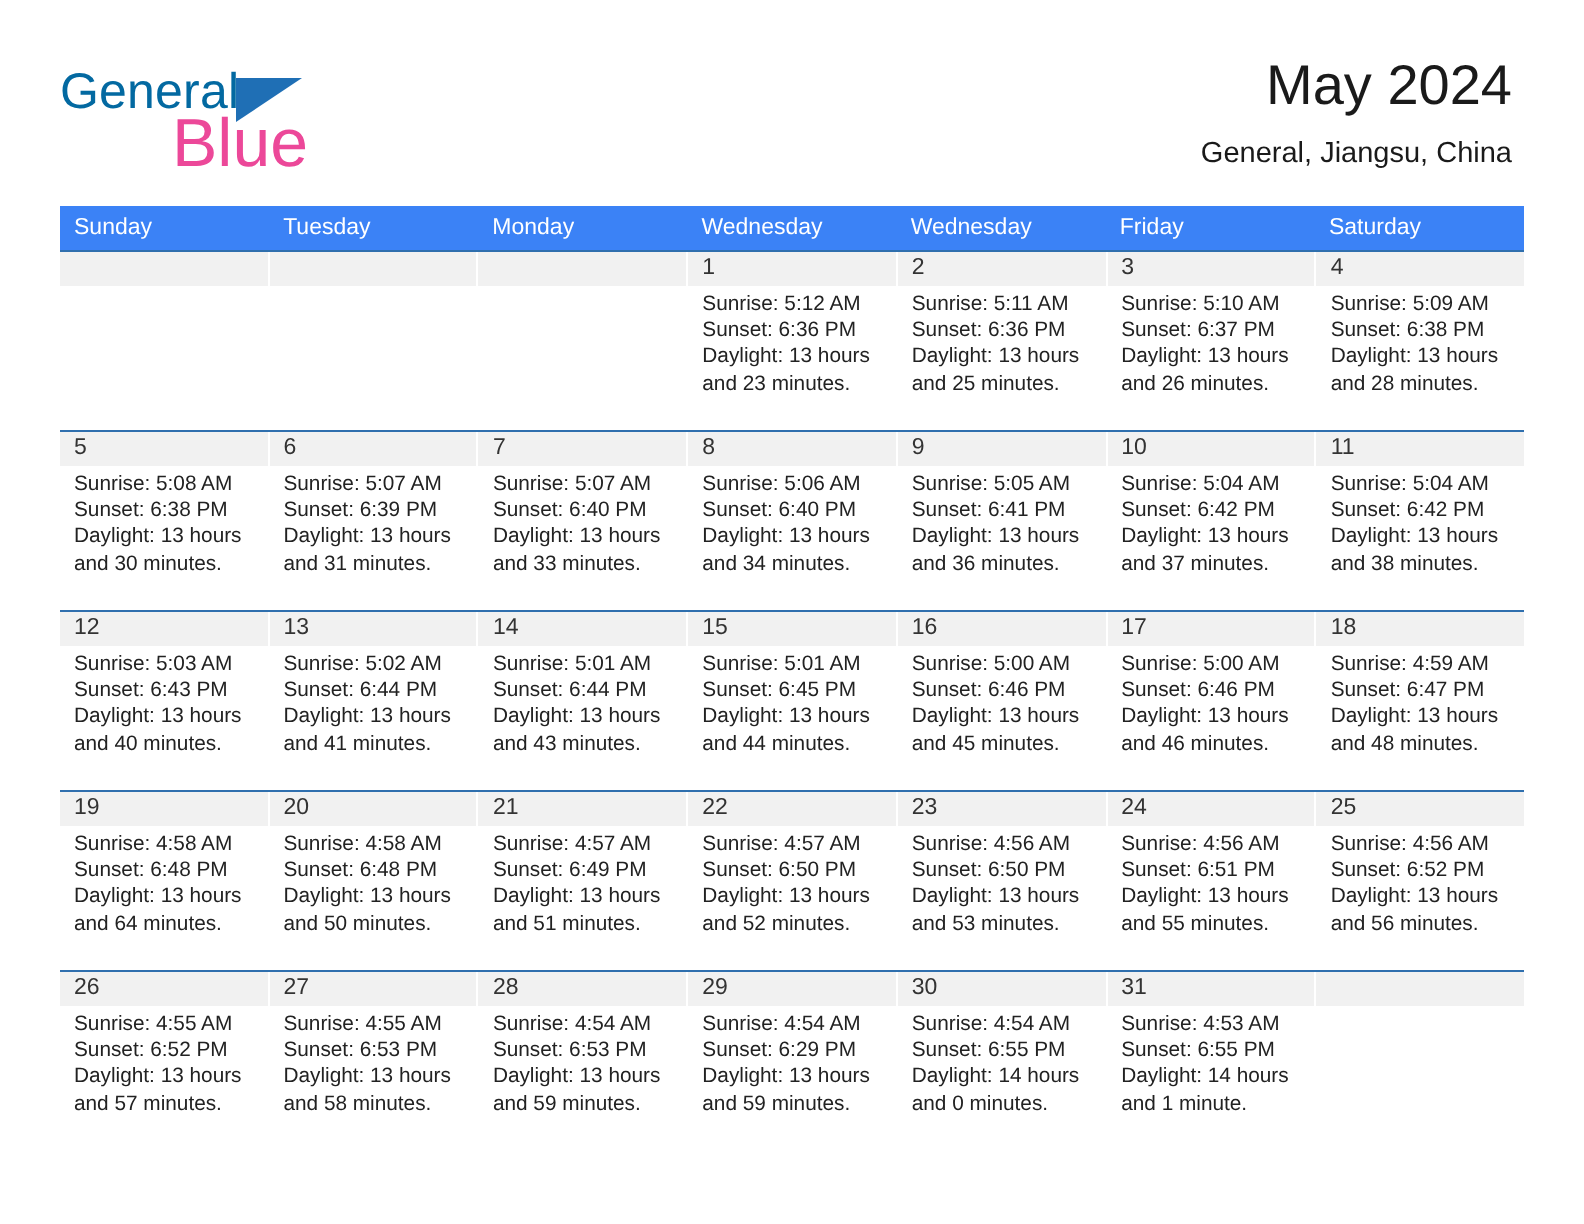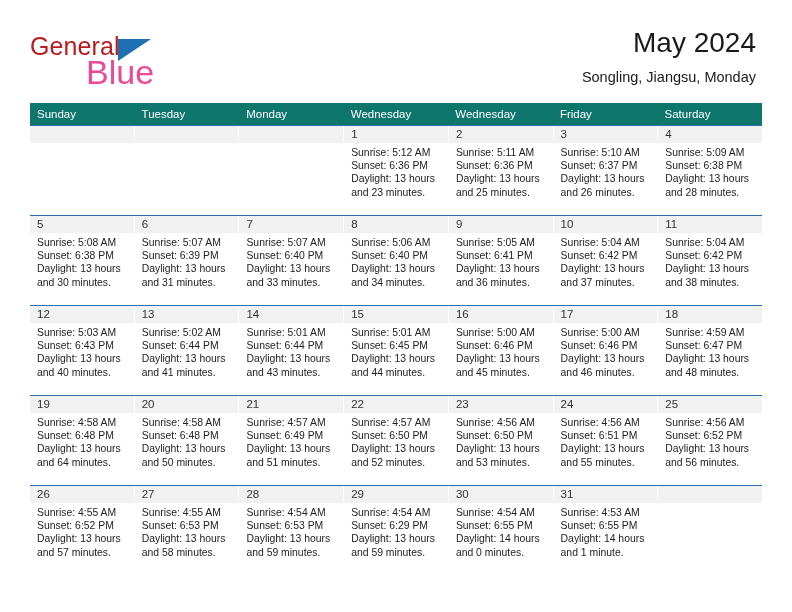--- a/index.html
+++ b/index.html
@@ -29,21 +29,21 @@
   }
   .logo {
     position: relative;
     width: 190px;
     height: 56px;
     line-height: 1;
     padding-top: 6px;
   }
   .logo-general {
     font-size: 25px;
-    color: #b91c1c;
+    color: #0369a1;
     letter-spacing: .1px;
     font-family: "Liberation Sans", sans-serif;
     display: inline-block;
   }
   .logo-tri {
     display: inline-block;
     width: 0;
     height: 0;
     border-left: 33px solid #1f6fb5;
     border-bottom: 22px solid transparent;
@@ -77,21 +77,21 @@
 
   
   .calendar {
     position: absolute;
     left: 30px;
     top: 103px;
     width: 732px;
   }
   .dow-row {
     display: flex;
-    background: #0f766e;
+    background: #3b82f6;
     height: 22px;
   }
   .dow {
     flex: 1 1 0;
     color: #ffffff;
     font-size: 11.5px;
     line-height: 22px;
     padding-left: 7px;
     white-space: nowrap;
   }
@@ -132,21 +132,21 @@
 
 <div class="page">
 
   <div class="top">
     <div class="logo">
       <span class="logo-general">General</span><span class="logo-tri"></span>
       <span class="logo-blue">Blue</span>
     </div>
     <div class="titles">
       <h1 class="cal-title">May 2024</h1>
-      <div class="cal-sub">Songling, Jiangsu, Monday</div>
+      <div class="cal-sub">General, Jiangsu, China</div>
     </div>
   </div>
 
   <div class="calendar">
     <div class="dow-row" id="dow-row">
         <div class="dow">Sunday</div>
         <div class="dow">Tuesday</div>
         <div class="dow">Monday</div>
         <div class="dow">Wednesday</div>
         <div class="dow">Wednesday</div>

